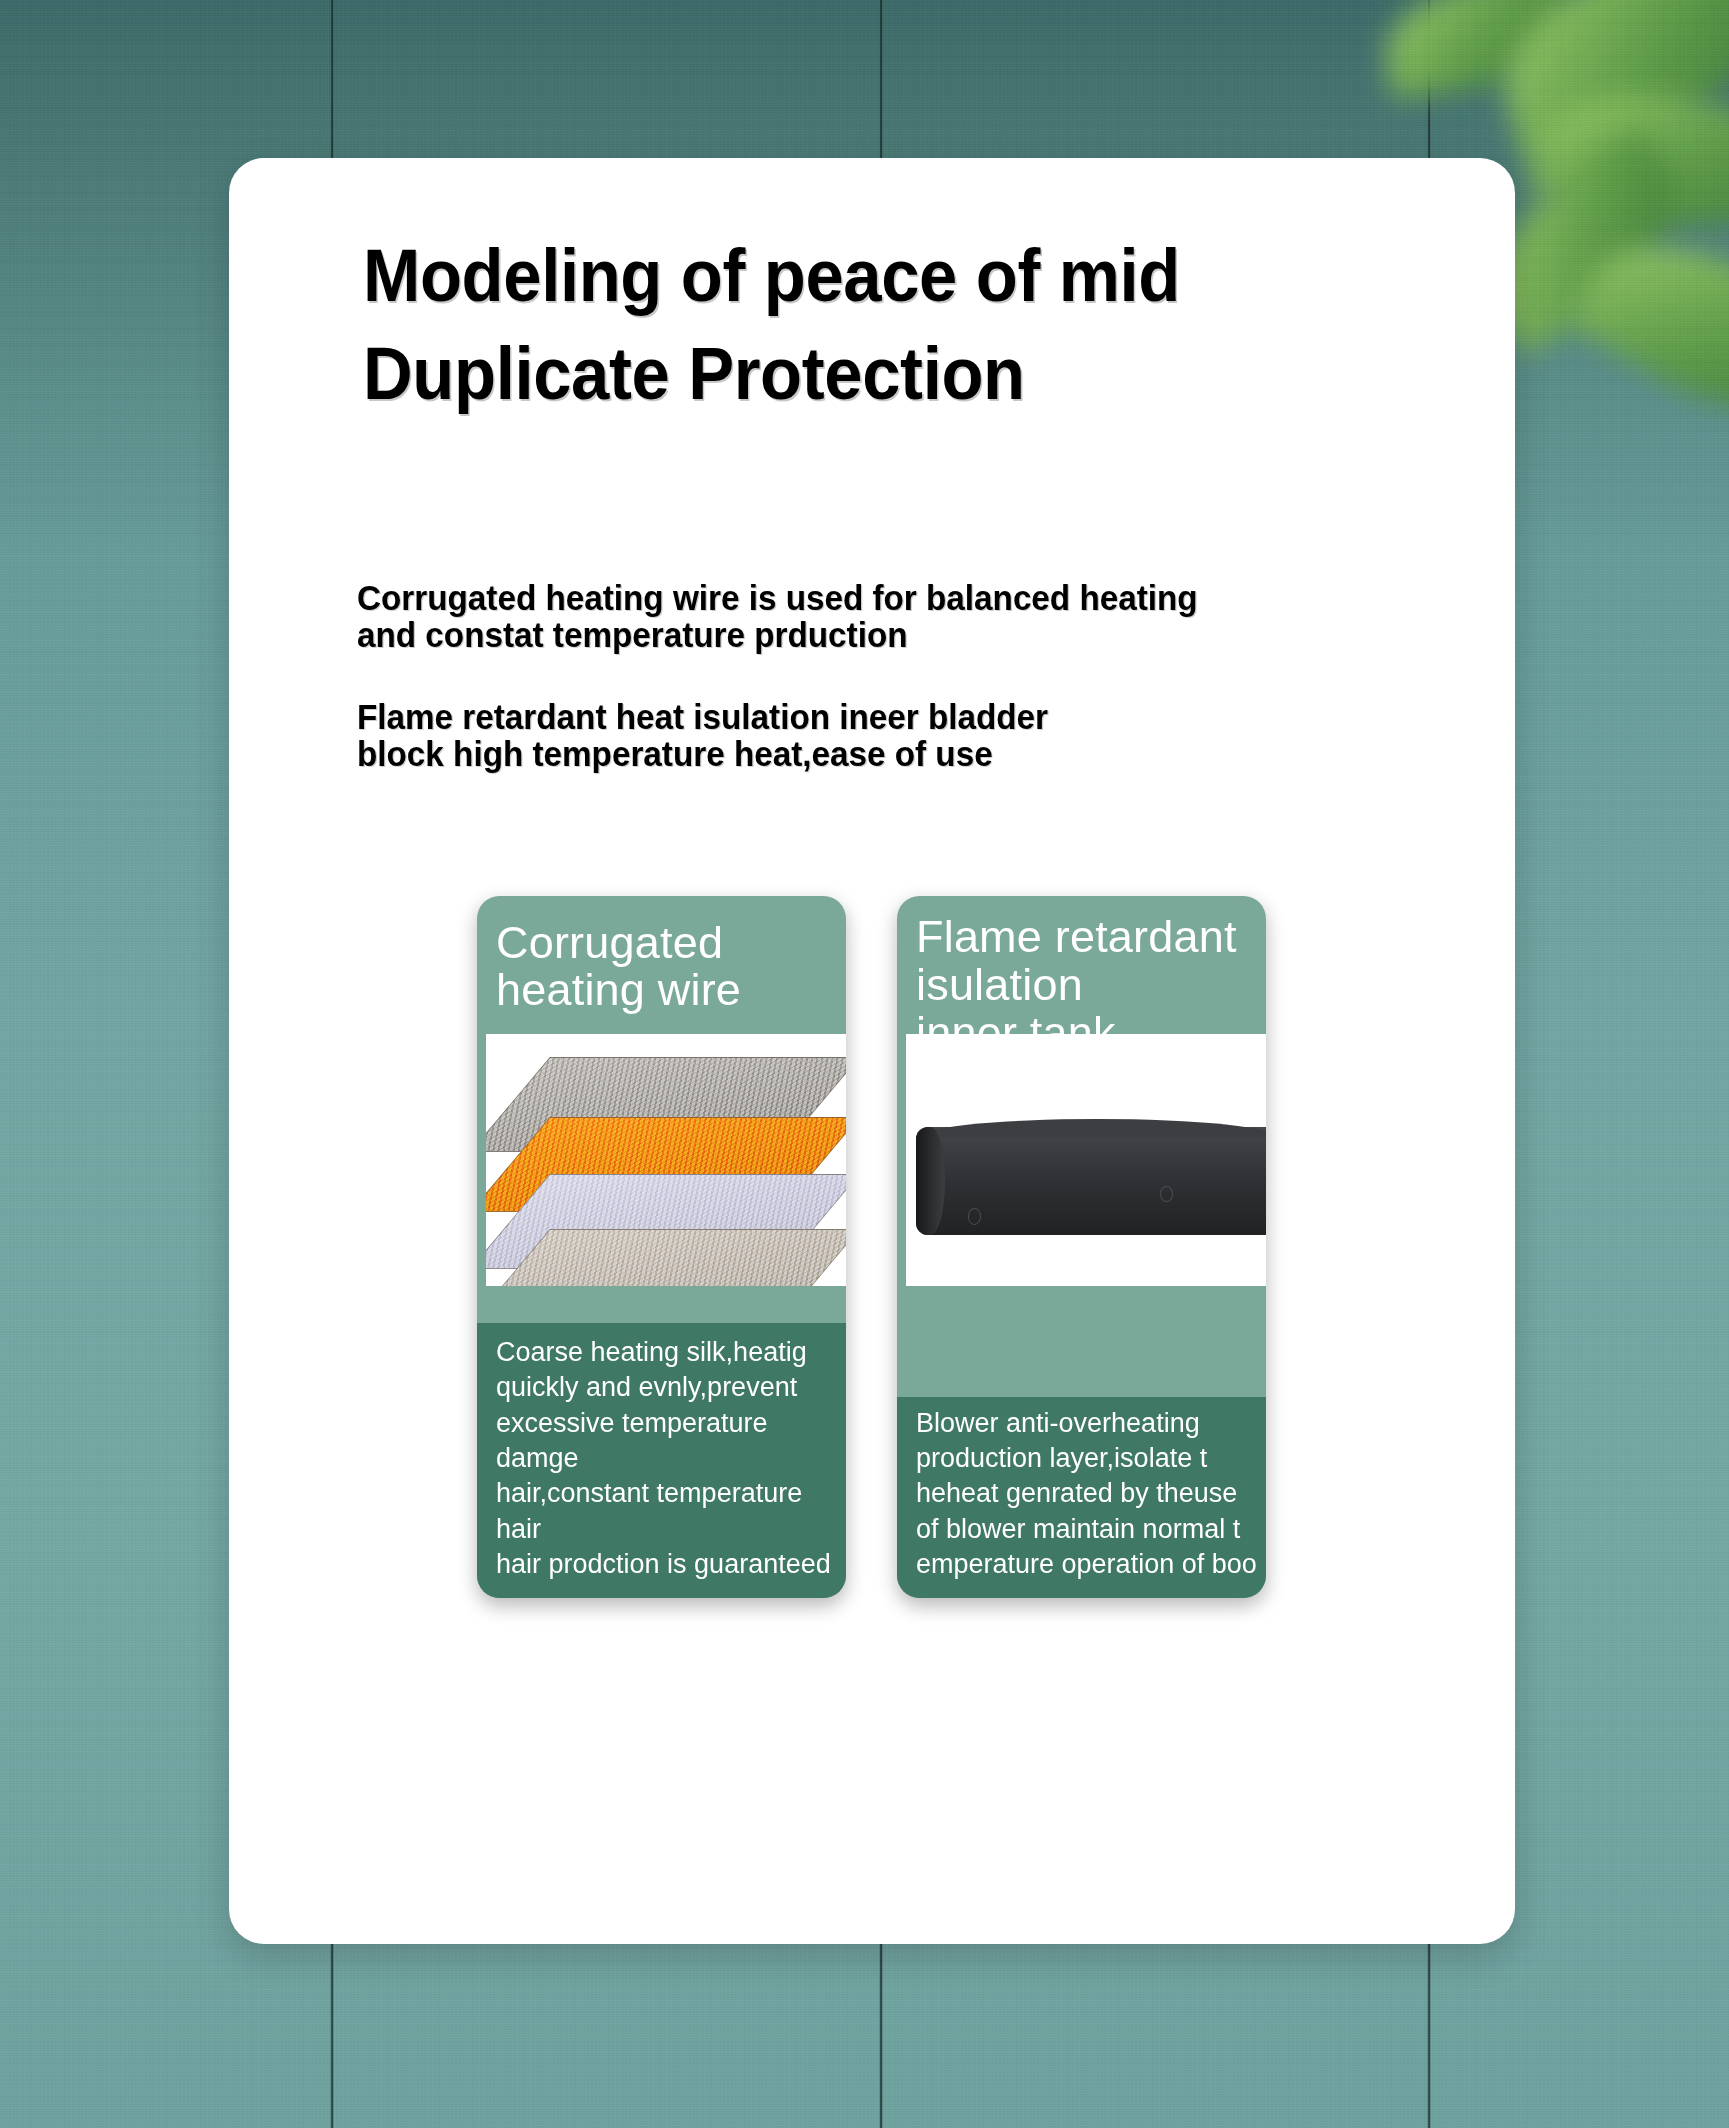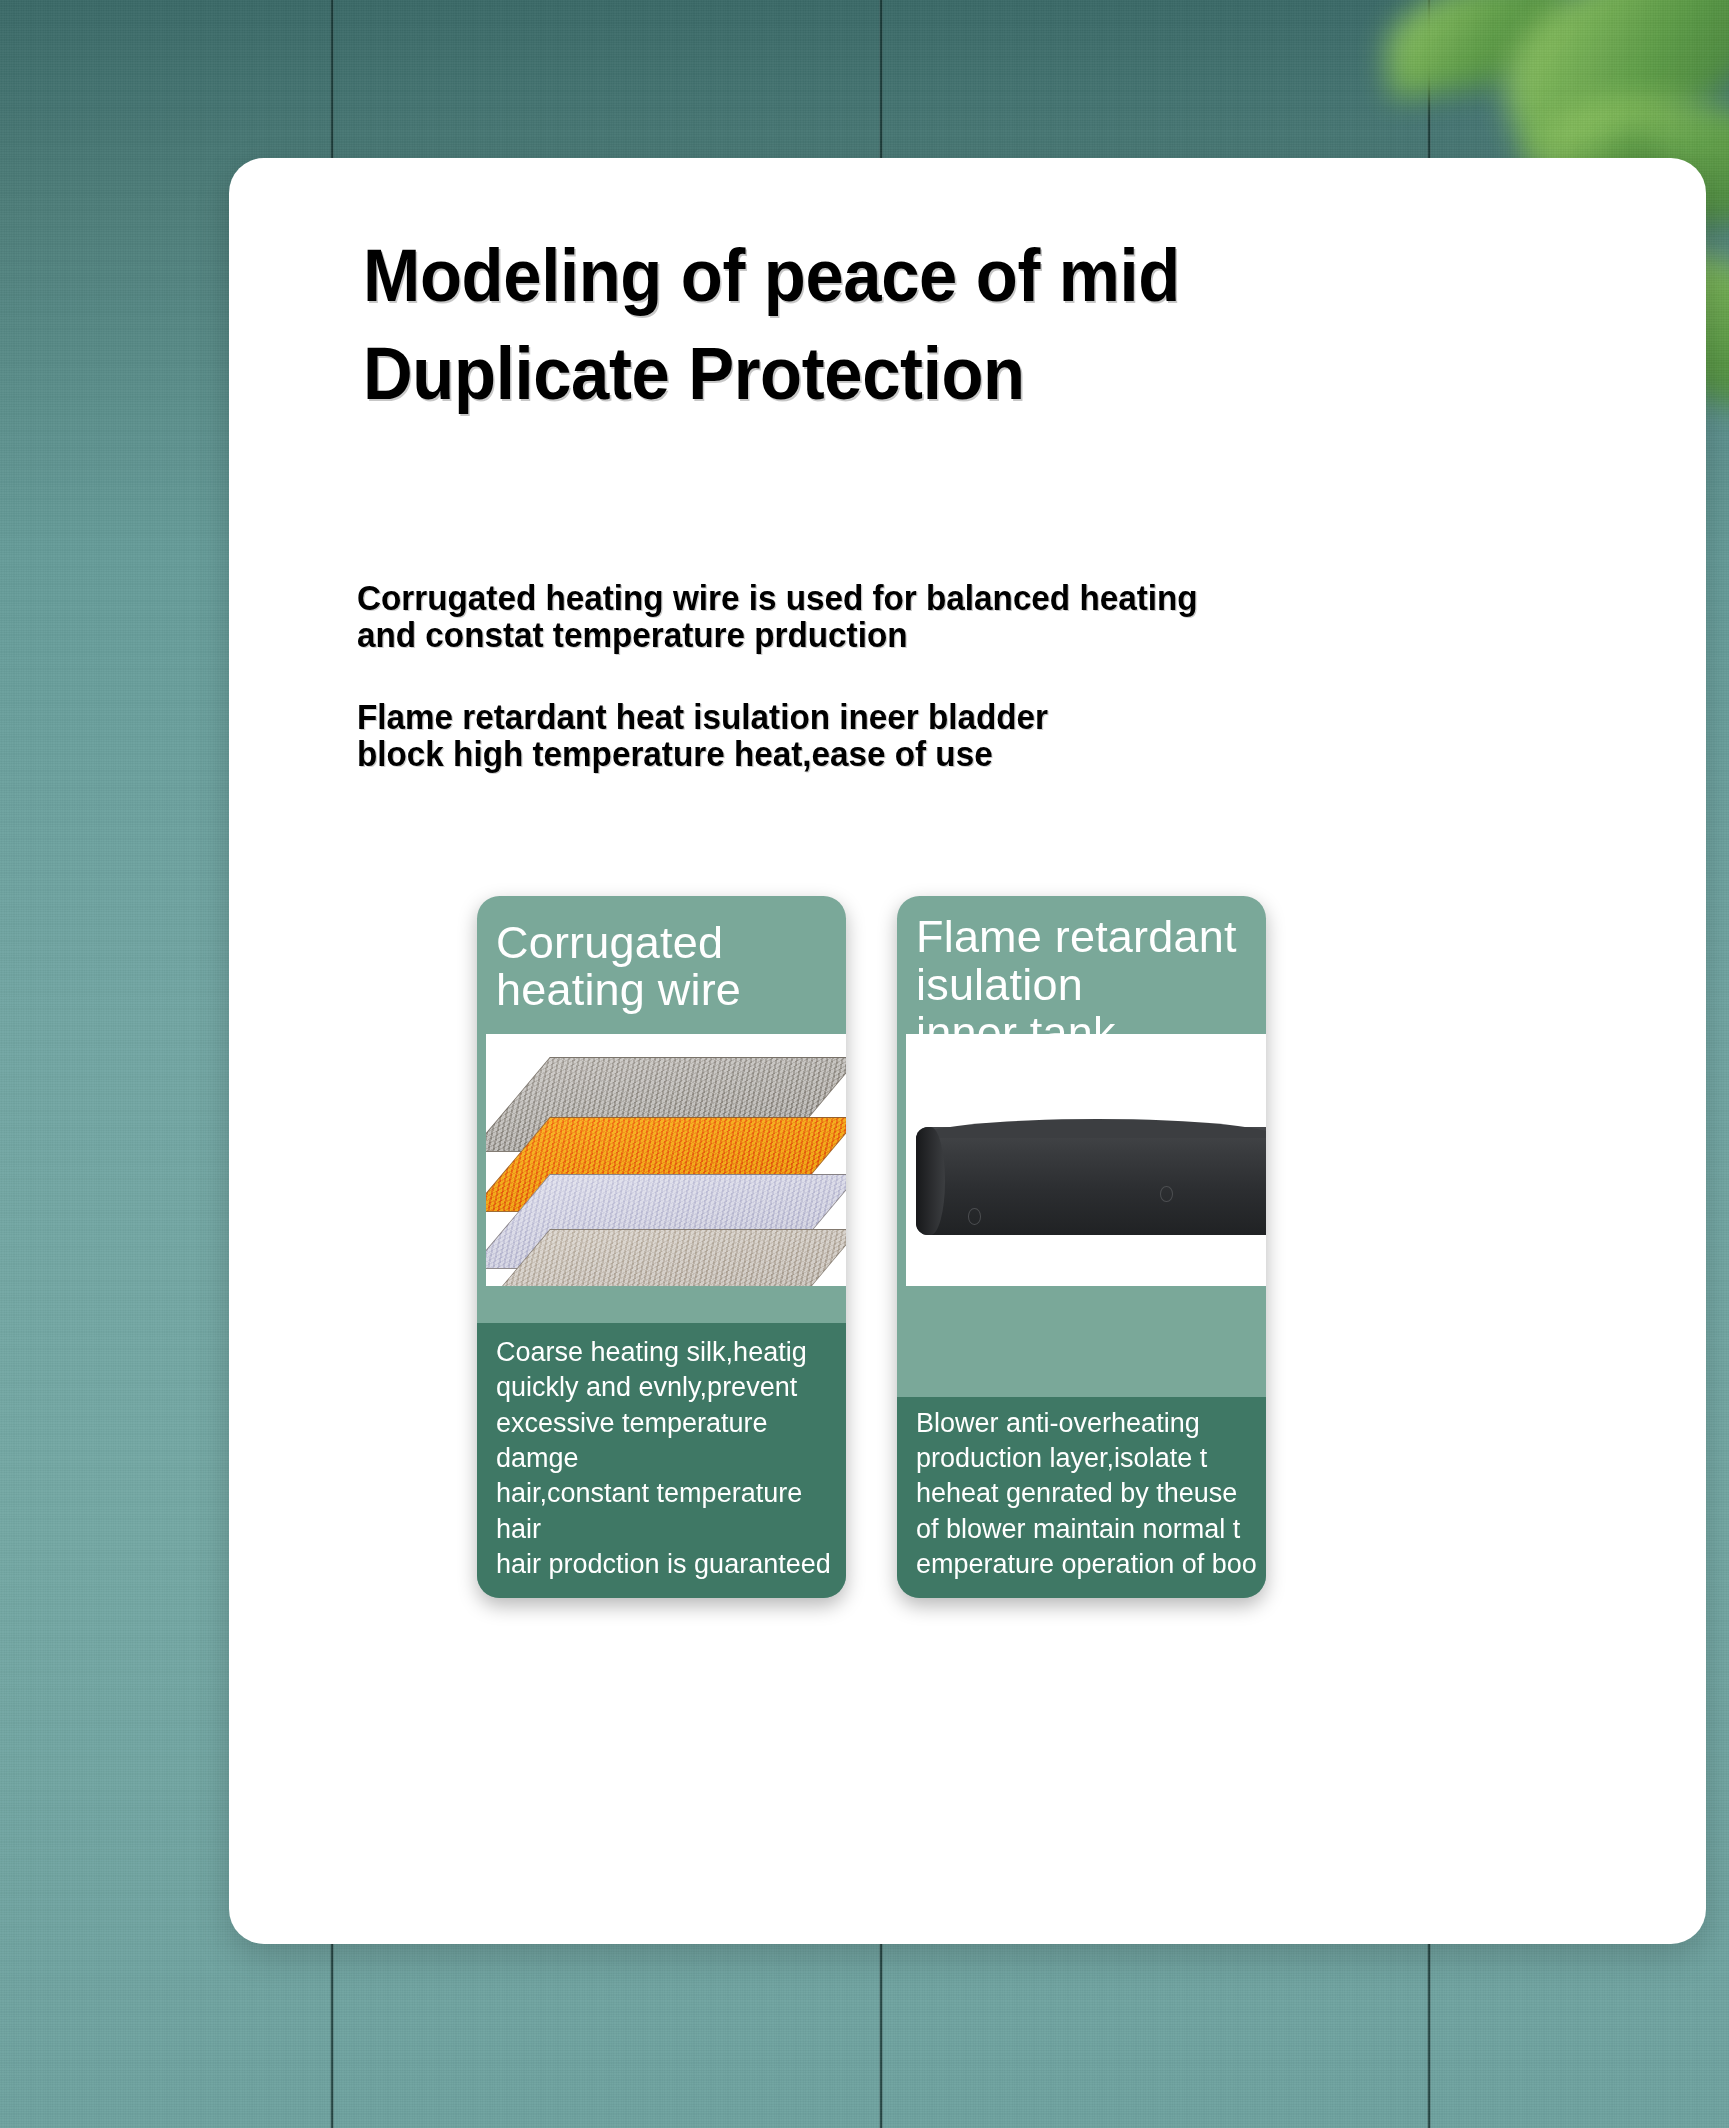--- a/index.html
+++ b/index.html
@@ -38,21 +38,21 @@
            background:linear-gradient(135deg,#9ed06a,#5f9e46 55%,#3f7a38);
            border-radius:60% 6% 60% 6%; }
   .l1{ width:285px;height:164px; top:-35px; left:1496px; transform:rotate(-18deg); }
   .l2{ width:259px;height:130px; top:95px; left:1539px; transform:rotate(14deg); }
   .l3{ width:225px;height:121px; top:182px; left:1470px; transform:rotate(-36deg); }
   .l4{ width:259px;height:138px; top:259px; left:1582px; transform:rotate(30deg); }
   .l5{ width:190px;height:104px; top:-17.3px; left:1384px; transform:rotate(-8deg); }
 
   
   #sheet{
-    position:absolute; left:229px; top:158px; width:1477px; height:1786px;
+    position:absolute; left:229px; top:158px; width:1286px; height:1786px;
     background:#fff; border-radius:35px;
     box-shadow:0 12px 35px rgba(0,0,0,.18);
   }
 
   #title{
     position:absolute; left:134px; top:69px; width:1064px;
     color:#000; font-size:74px; font-weight:700; line-height:1.32;
     letter-spacing:-0.4px;
     text-shadow:1.7px 1.7px 0 rgba(0,0,0,.22);
     white-space:pre-line;

